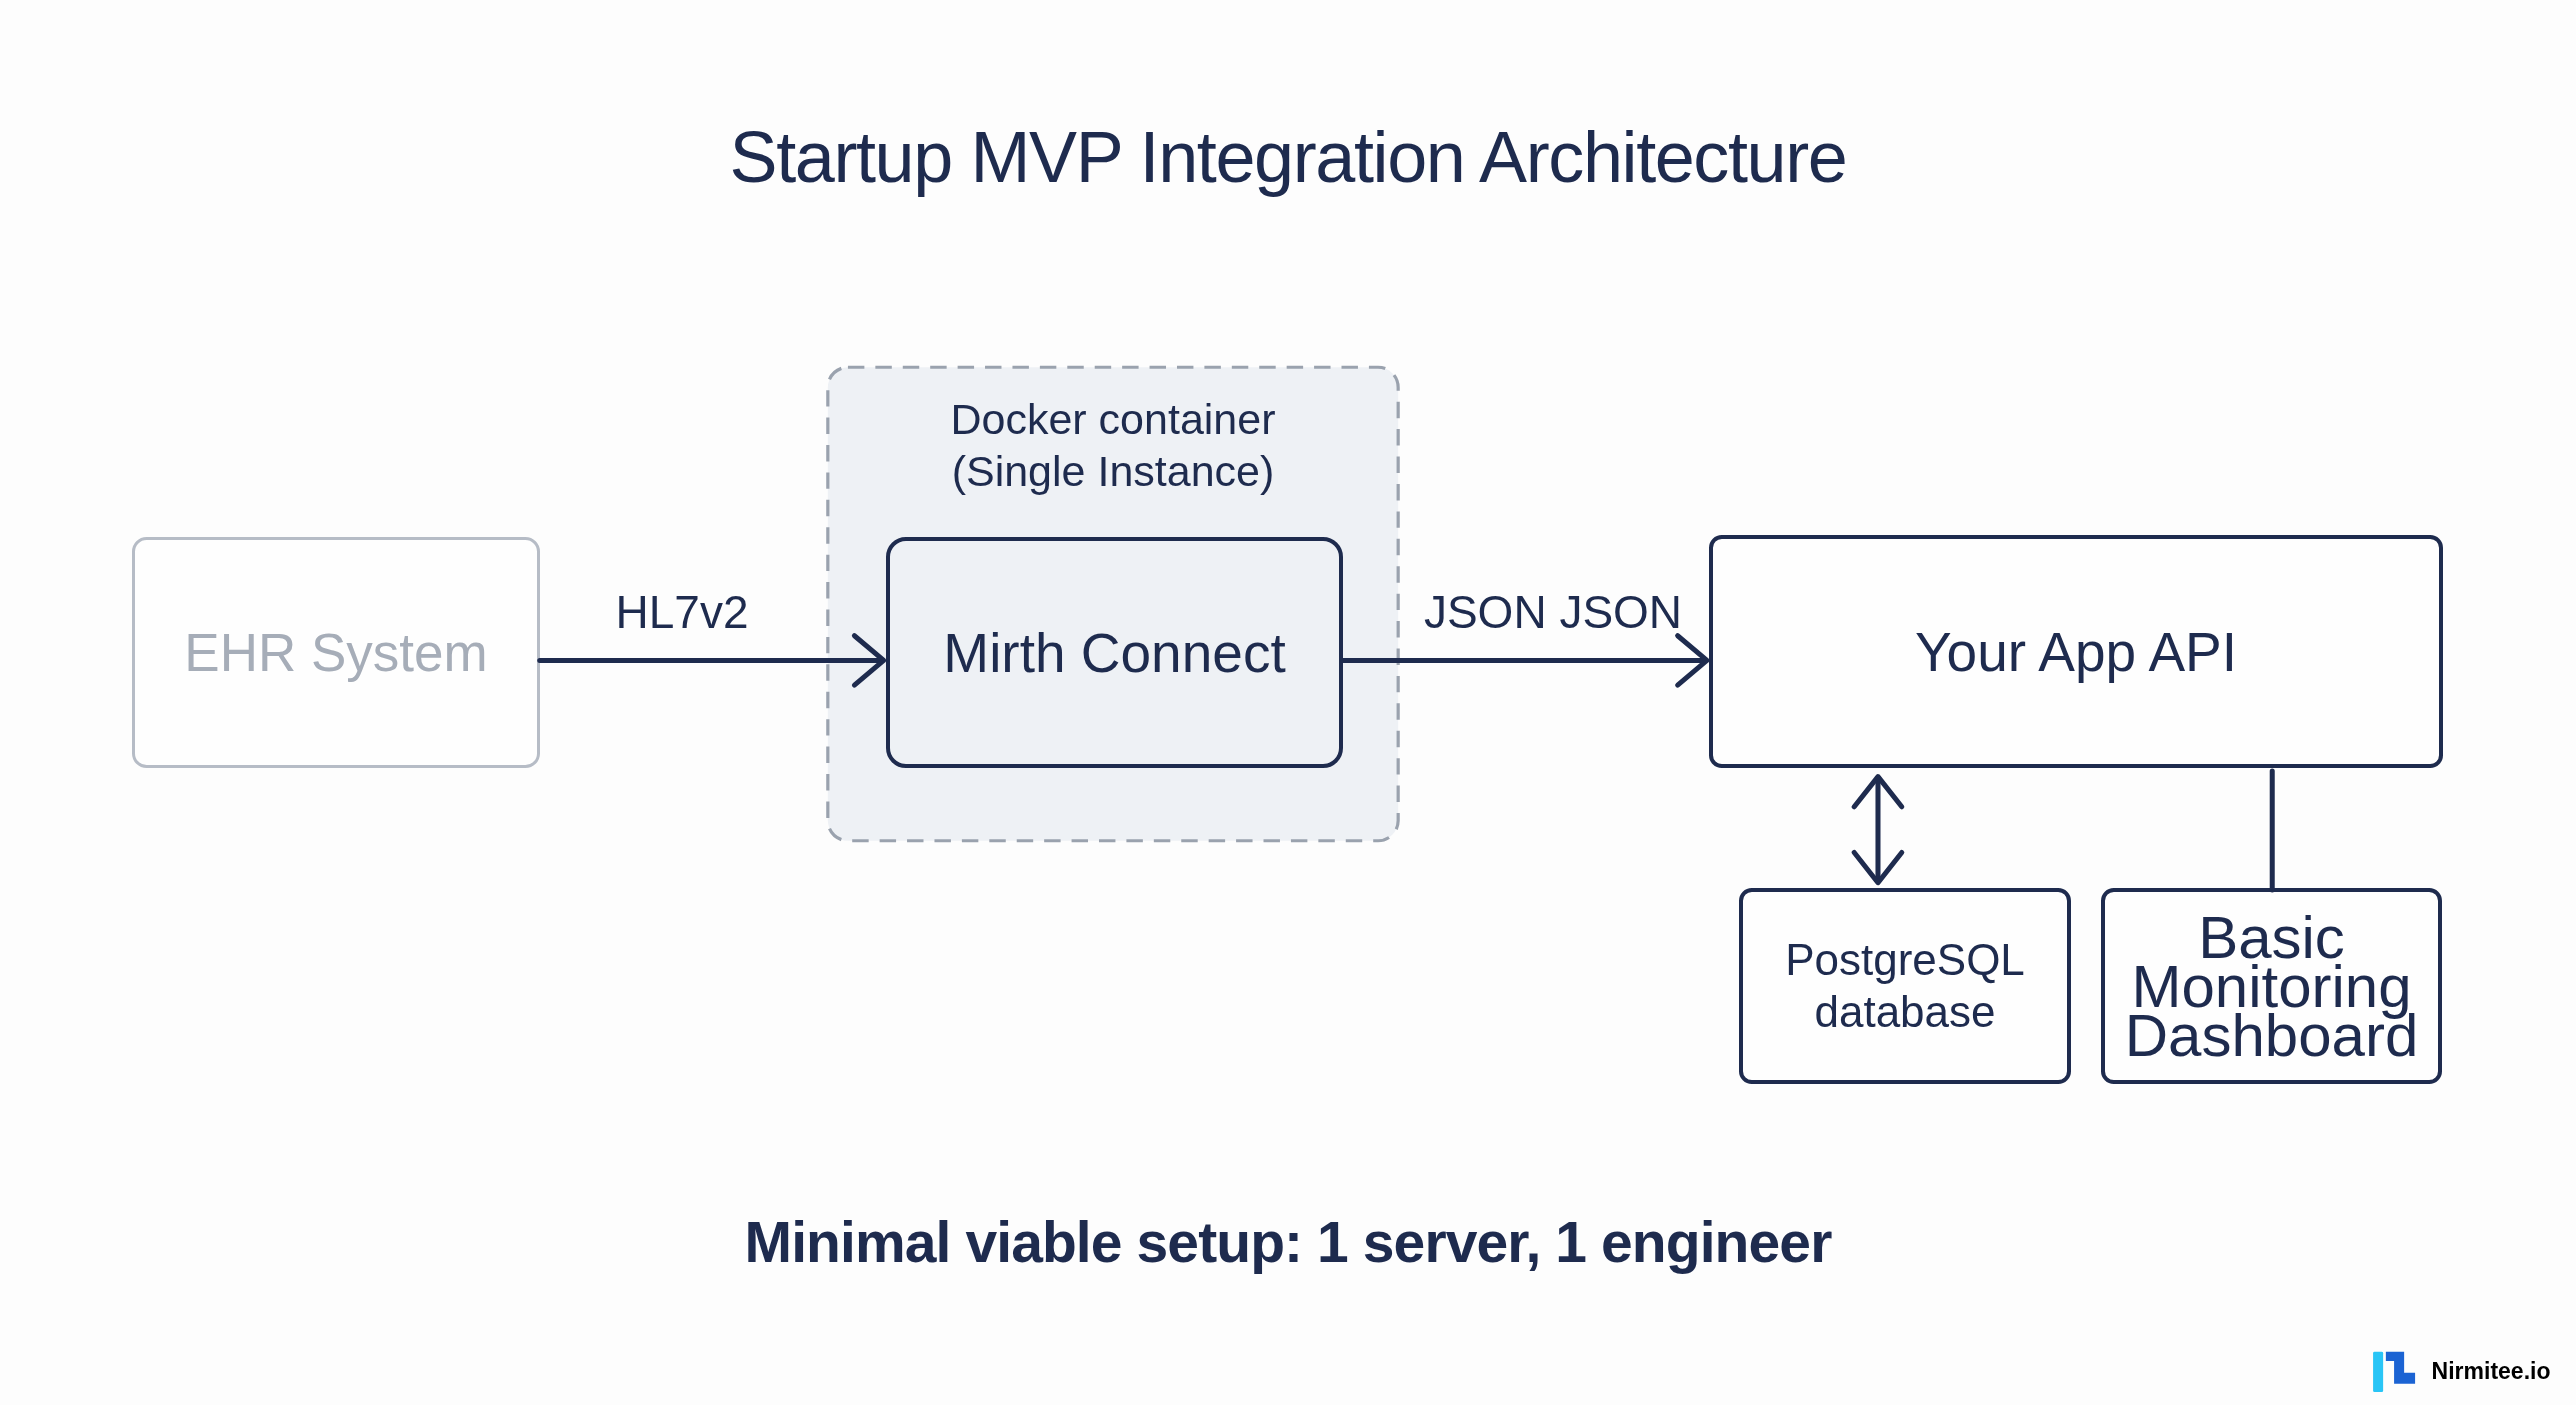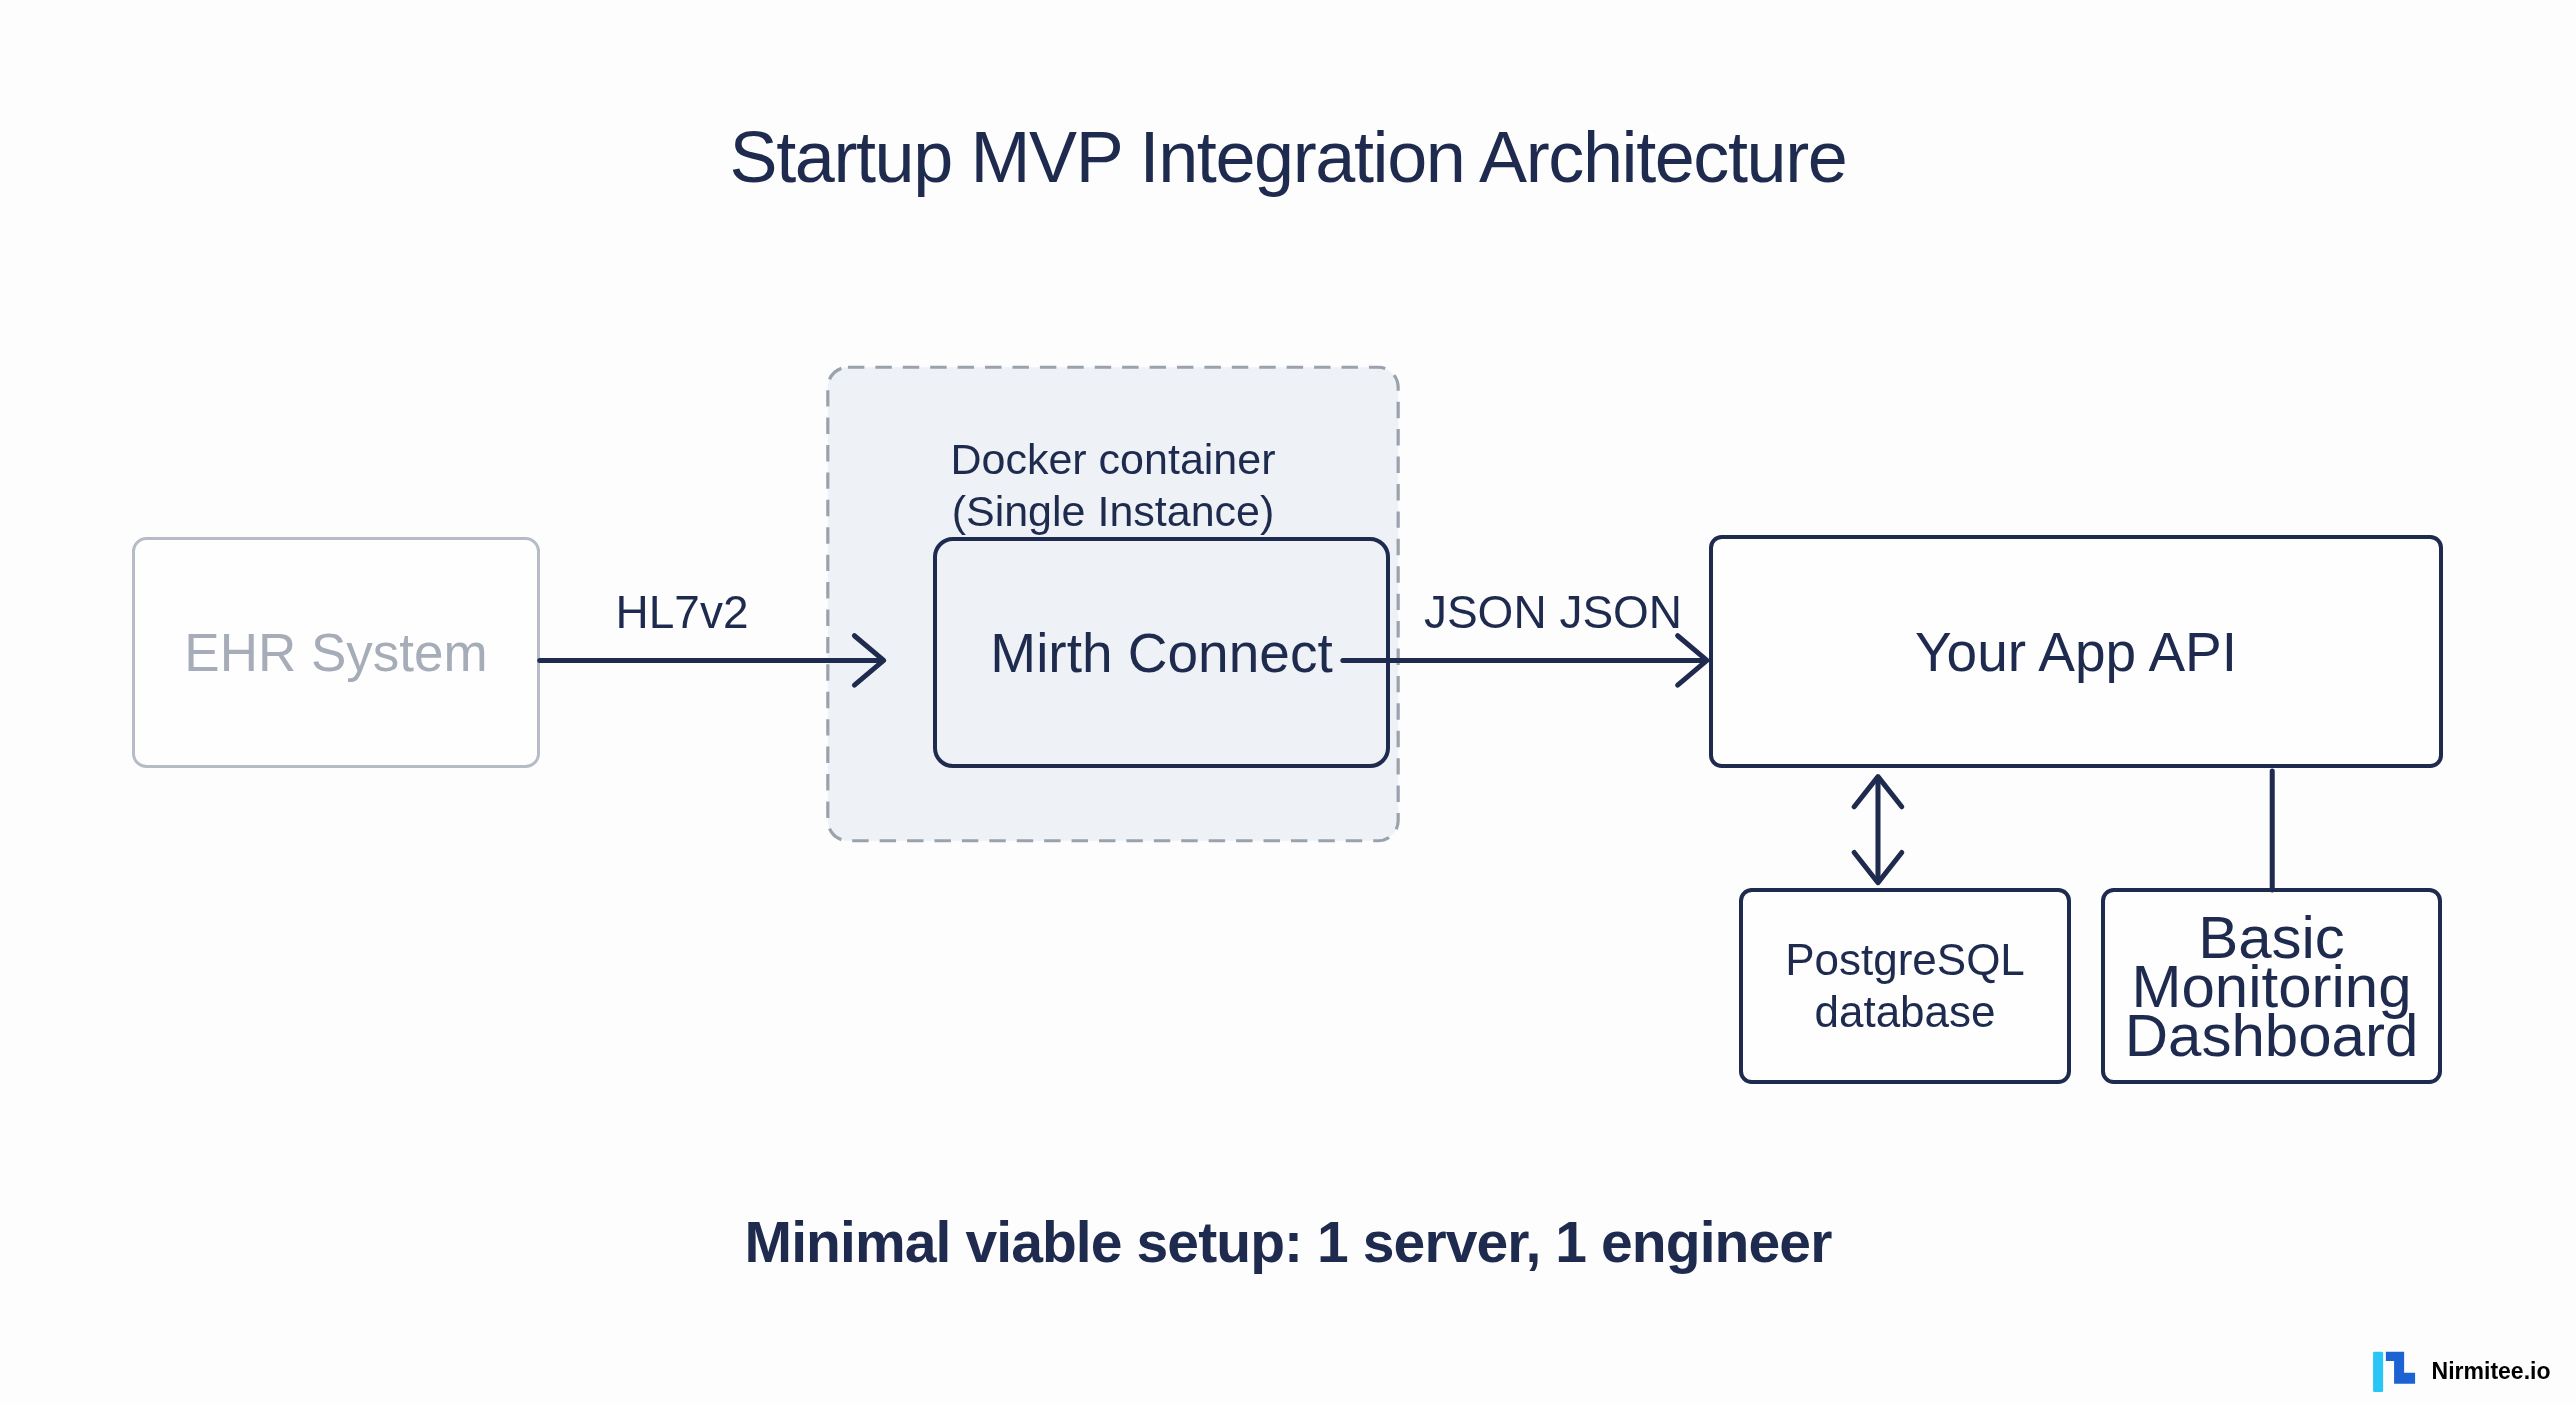--- a/index.html
+++ b/index.html
@@ -52,29 +52,27 @@
     left: 826px; top: 365px; width: 574px; height: 478px;
   }
   .group-docker svg { position: absolute; left: 0; top: 0; }
   .docker-label {
     position: absolute;
     left: 0; top: 28px; width: 100%;
     text-align: center;
     font-size: 43px;
     line-height: 52px;
     color: #1e2b4e;
-    margin-top: 40px;
   }
   .docker-label span { display: block; }
   .node-mirth {
     left: 886px; top: 537px; width: 457px; height: 231px;
     background: #eef1f5;
     border-radius: 20px;
     font-size: 55px;
-    margin-left: 47px;
   }
   .node-app {
     left: 1709px; top: 535px; width: 734px; height: 233px;
     font-size: 55px;
   }
   .node-postgres {
     left: 1711px; top: 888px; width: 332px; height: 196px;
     font-size: 44px;
     line-height: 52px;
     margin-left: 28px;

